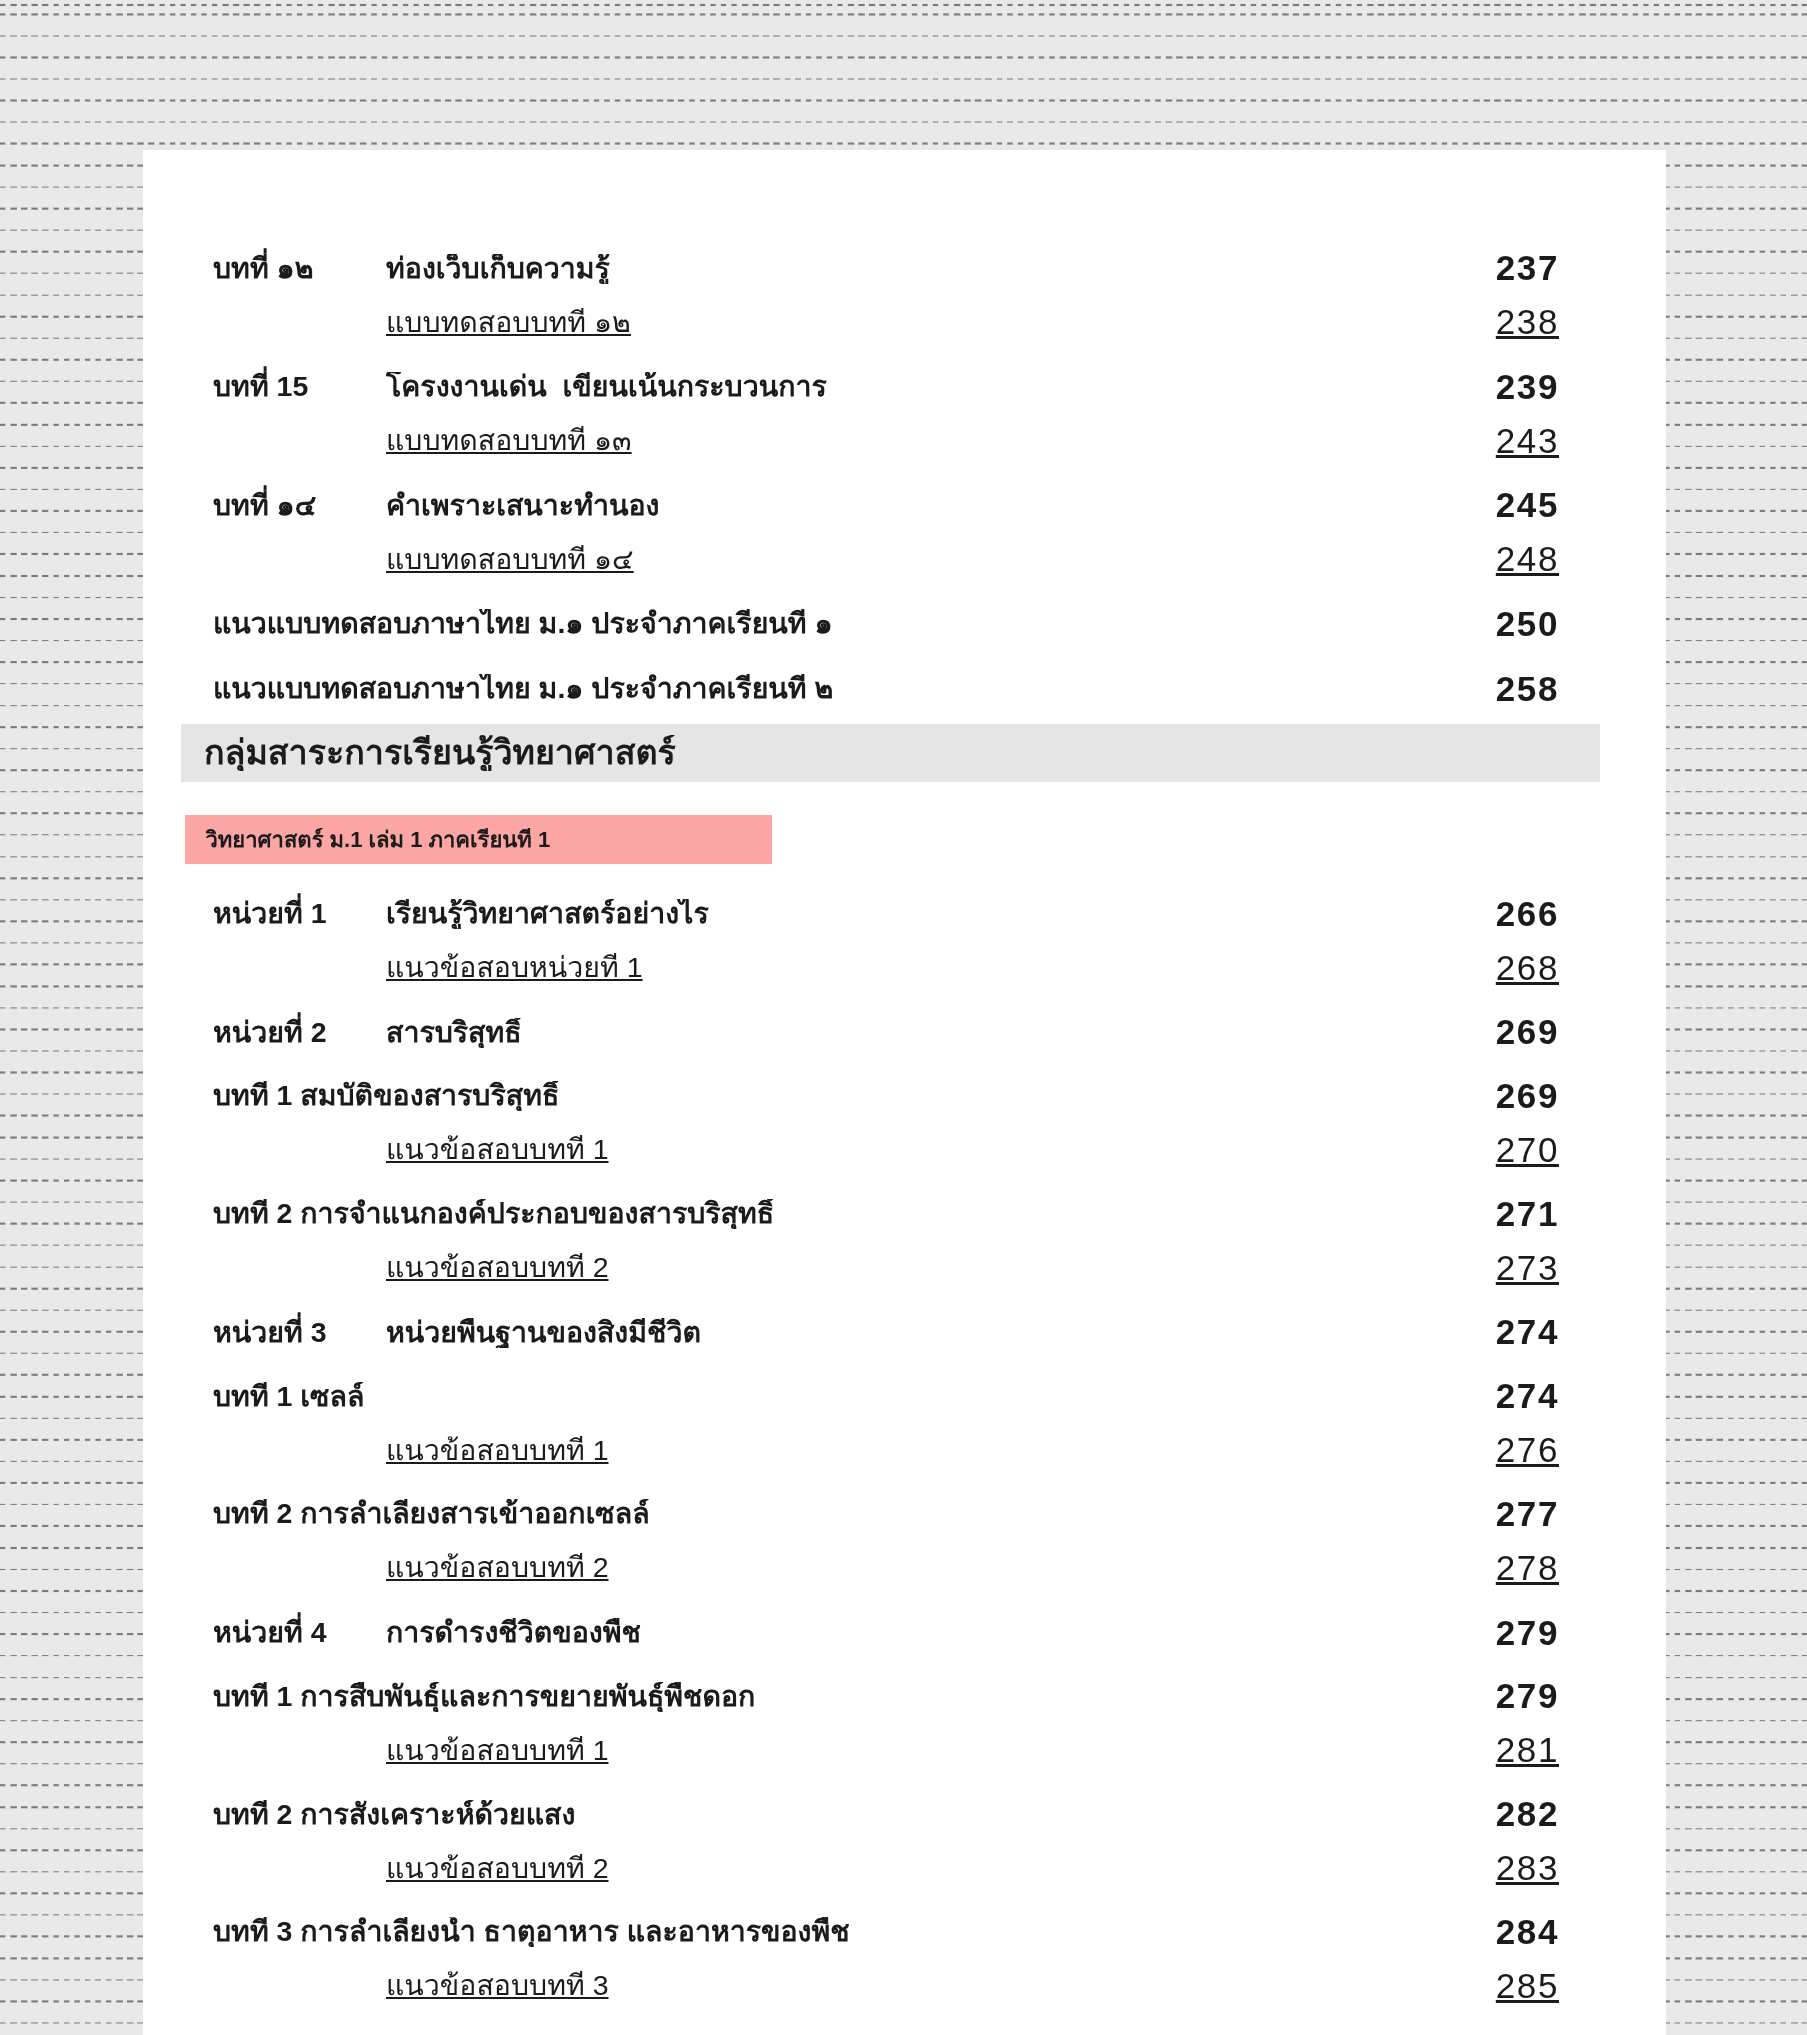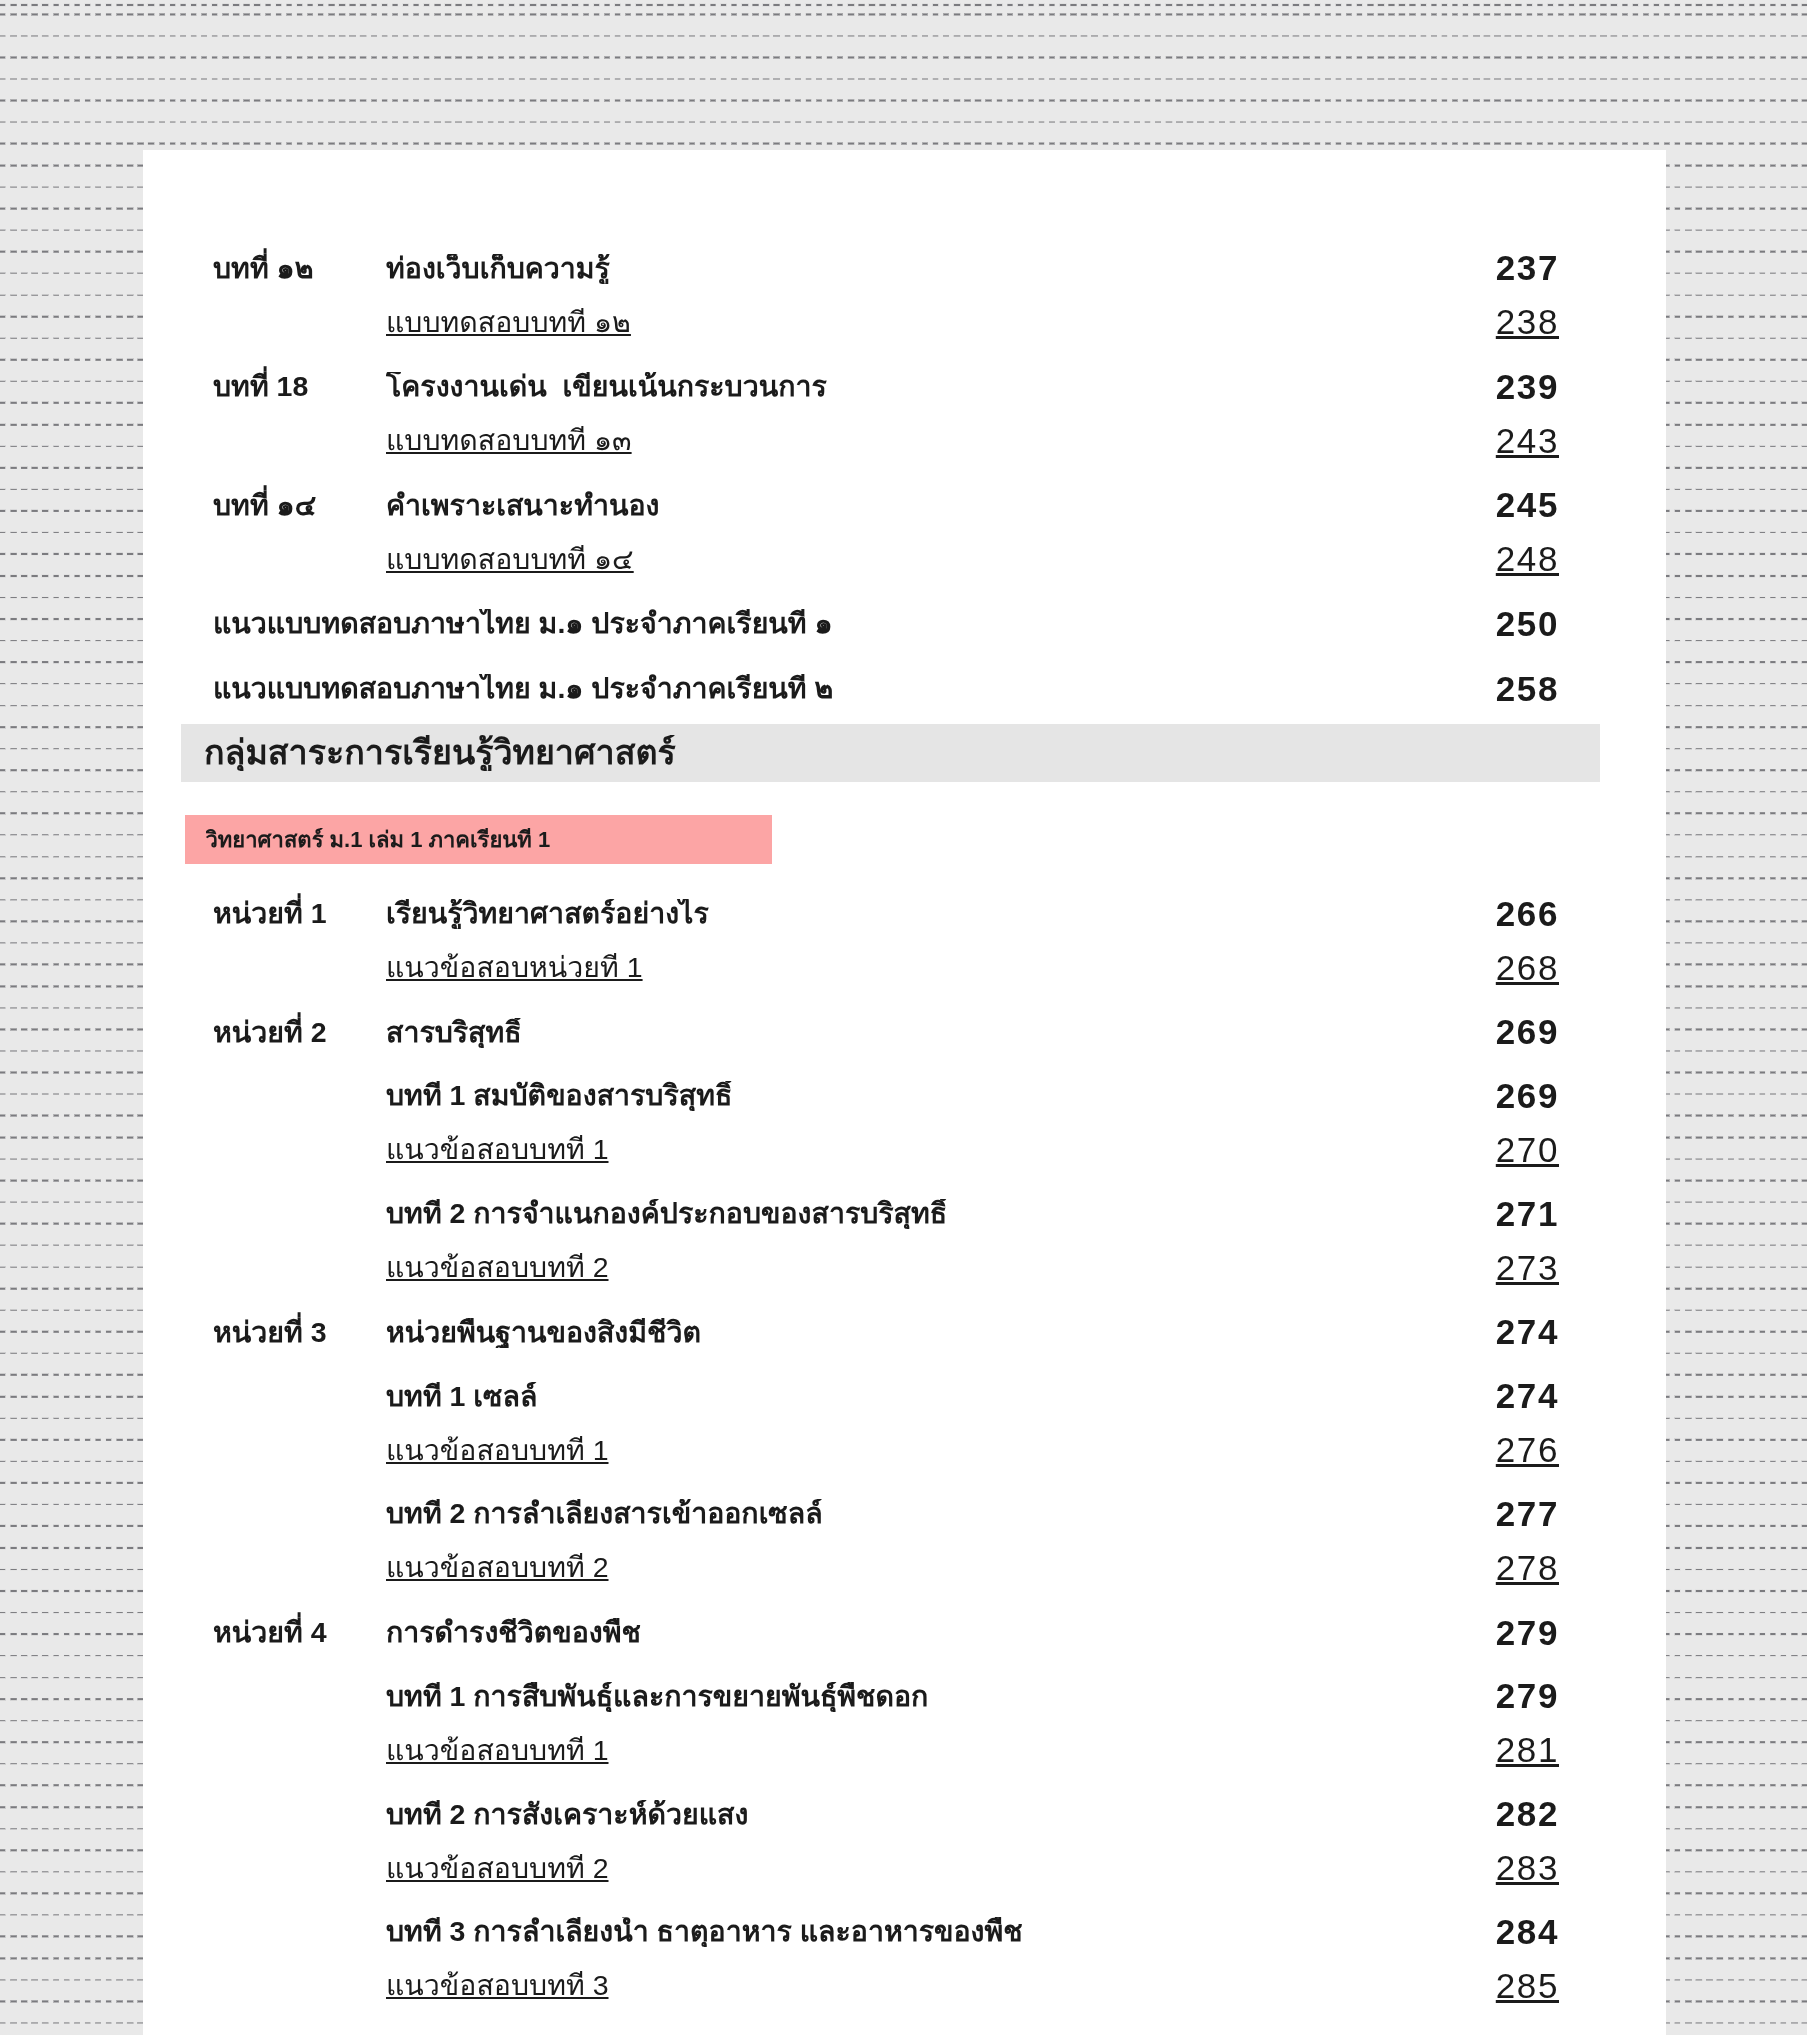--- a/index.html
+++ b/index.html
@@ -39,21 +39,21 @@
     flex: none;
     min-width: 98px;
     text-align: right;
     font-size: 35px;
     letter-spacing: 1.6px;
   }
   
   .row.chapter { font-weight: bold; margin-top: 10.6px; }
   .row.chapter .page-num { font-weight: bold; }
   .row.lesson  { font-weight: bold; margin-top: 9.8px; }
-  .row.lesson .title { margin-left: 173px; }
+  .row.lesson .title { }
   .row.lesson .page-num { font-weight: bold; }
   .row.test   { font-weight: normal; text-decoration: underline; }
   .row.test .title { margin-left: 173px; }
   .row.test .page-num { font-weight: normal; }
   .row.exam   { font-weight: bold; margin-top: 10.6px; }
   .row.exam .page-num { font-weight: bold; }
   .row.section {
     height: 58px;
     margin: 8.1px -41px 0 -32px;
     background: #e5e5e5;
@@ -84,21 +84,21 @@
         <span class="label">บทที่ ๑๒</span>
         <span class="title">ท่องเว็บเก็บความรู้</span>
         <span class="page-num">237</span>
       </div>
       <div class="row test">
 
         <span class="title">แบบทดสอบบทที่ ๑๒</span>
         <span class="page-num">238</span>
       </div>
       <div class="row chapter">
-        <span class="label">บทที่ 18</span>
+        <span class="label">บทที่ 15</span>
         <span class="title">โครงงานเด่น&nbsp; เขียนเน้นกระบวนการ</span>
         <span class="page-num">239</span>
       </div>
       <div class="row test">
 
         <span class="title">แบบทดสอบบทที่ ๑๓</span>
         <span class="page-num">243</span>
       </div>
       <div class="row chapter">
         <span class="label">บทที่ ๑๔</span>

